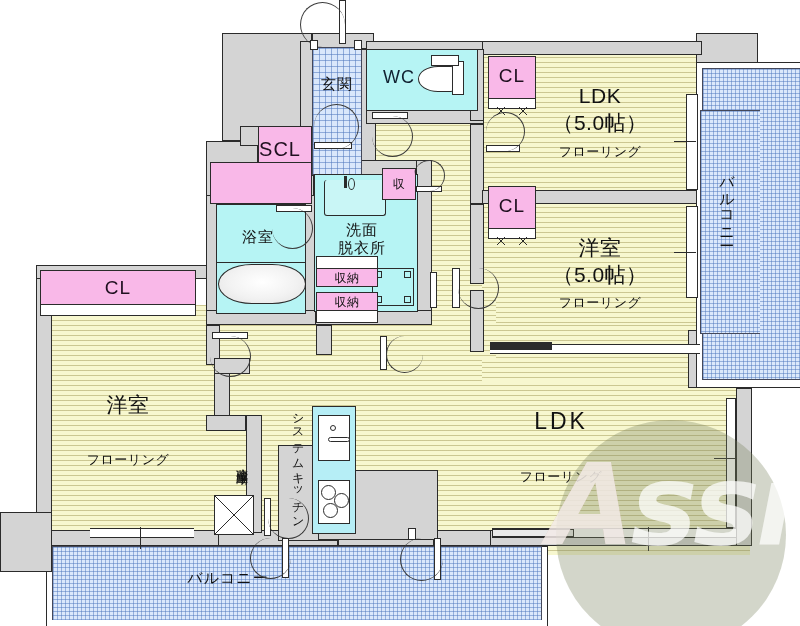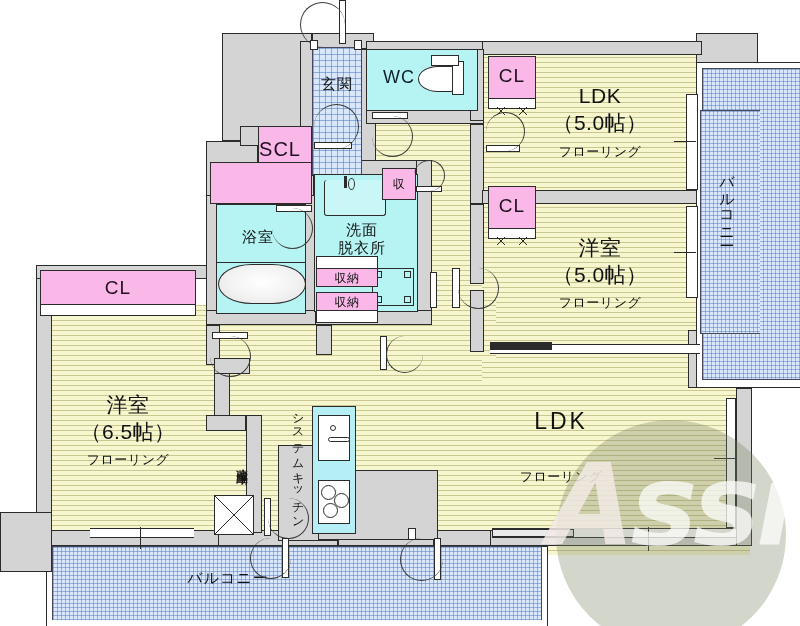--- a/index.html
+++ b/index.html
@@ -340,21 +340,20 @@
   <div class="ab leaf" style="left:452px;top:268px;width:8px;height:40px;"></div>
   <div class="arc arc-br" style="left:458px;top:268px;width:40px;height:40px;"></div>
 
   <div class="ab win" style="left:686px;top:206px;width:12px;height:92px;border:1.2px solid #2b2b2b;"></div>
   <div class="ab thinline" style="left:674px;top:252px;width:22px;height:1px;"></div>
 
   <div class="ab win" style="left:490px;top:344px;width:210px;height:10px;"></div>
   <div class="ab thinline" style="left:490px;top:342px;width:62px;height:8px;"></div>
 
   <div class="lbl lbl-room" style="left:128px;top:405px;transform:translate(-50%,-50%);">洋室</div>
-  <div class="lbl lbl-room" style="left:128px;top:432px;transform:translate(-50%,-50%);">（6.5帖）</div>
   <div class="lbl lbl-sm" style="left:128px;top:460px;transform:translate(-50%,-50%);font-size:13px;">フローリング</div>
 
   <div class="ab leaf" style="left:212px;top:332px;width:36px;height:7px;"></div>
   <div class="arc arc-br" style="left:210px;top:336px;width:40px;height:40px;"></div>
 
   <div class="ab win" style="left:90px;top:528px;width:104px;height:10px;"></div>
   <div class="ab thinline" style="left:140px;top:527px;width:1px;height:22px;"></div>
 
   <div class="lbl lbl-room" style="left:561px;top:422px;transform:translate(-50%,-50%);font-size:23px;letter-spacing:3px;">LDK</div>
   <div class="lbl lbl-sm" style="left:561px;top:477px;transform:translate(-50%,-50%);font-size:13px;">フローリング</div>

